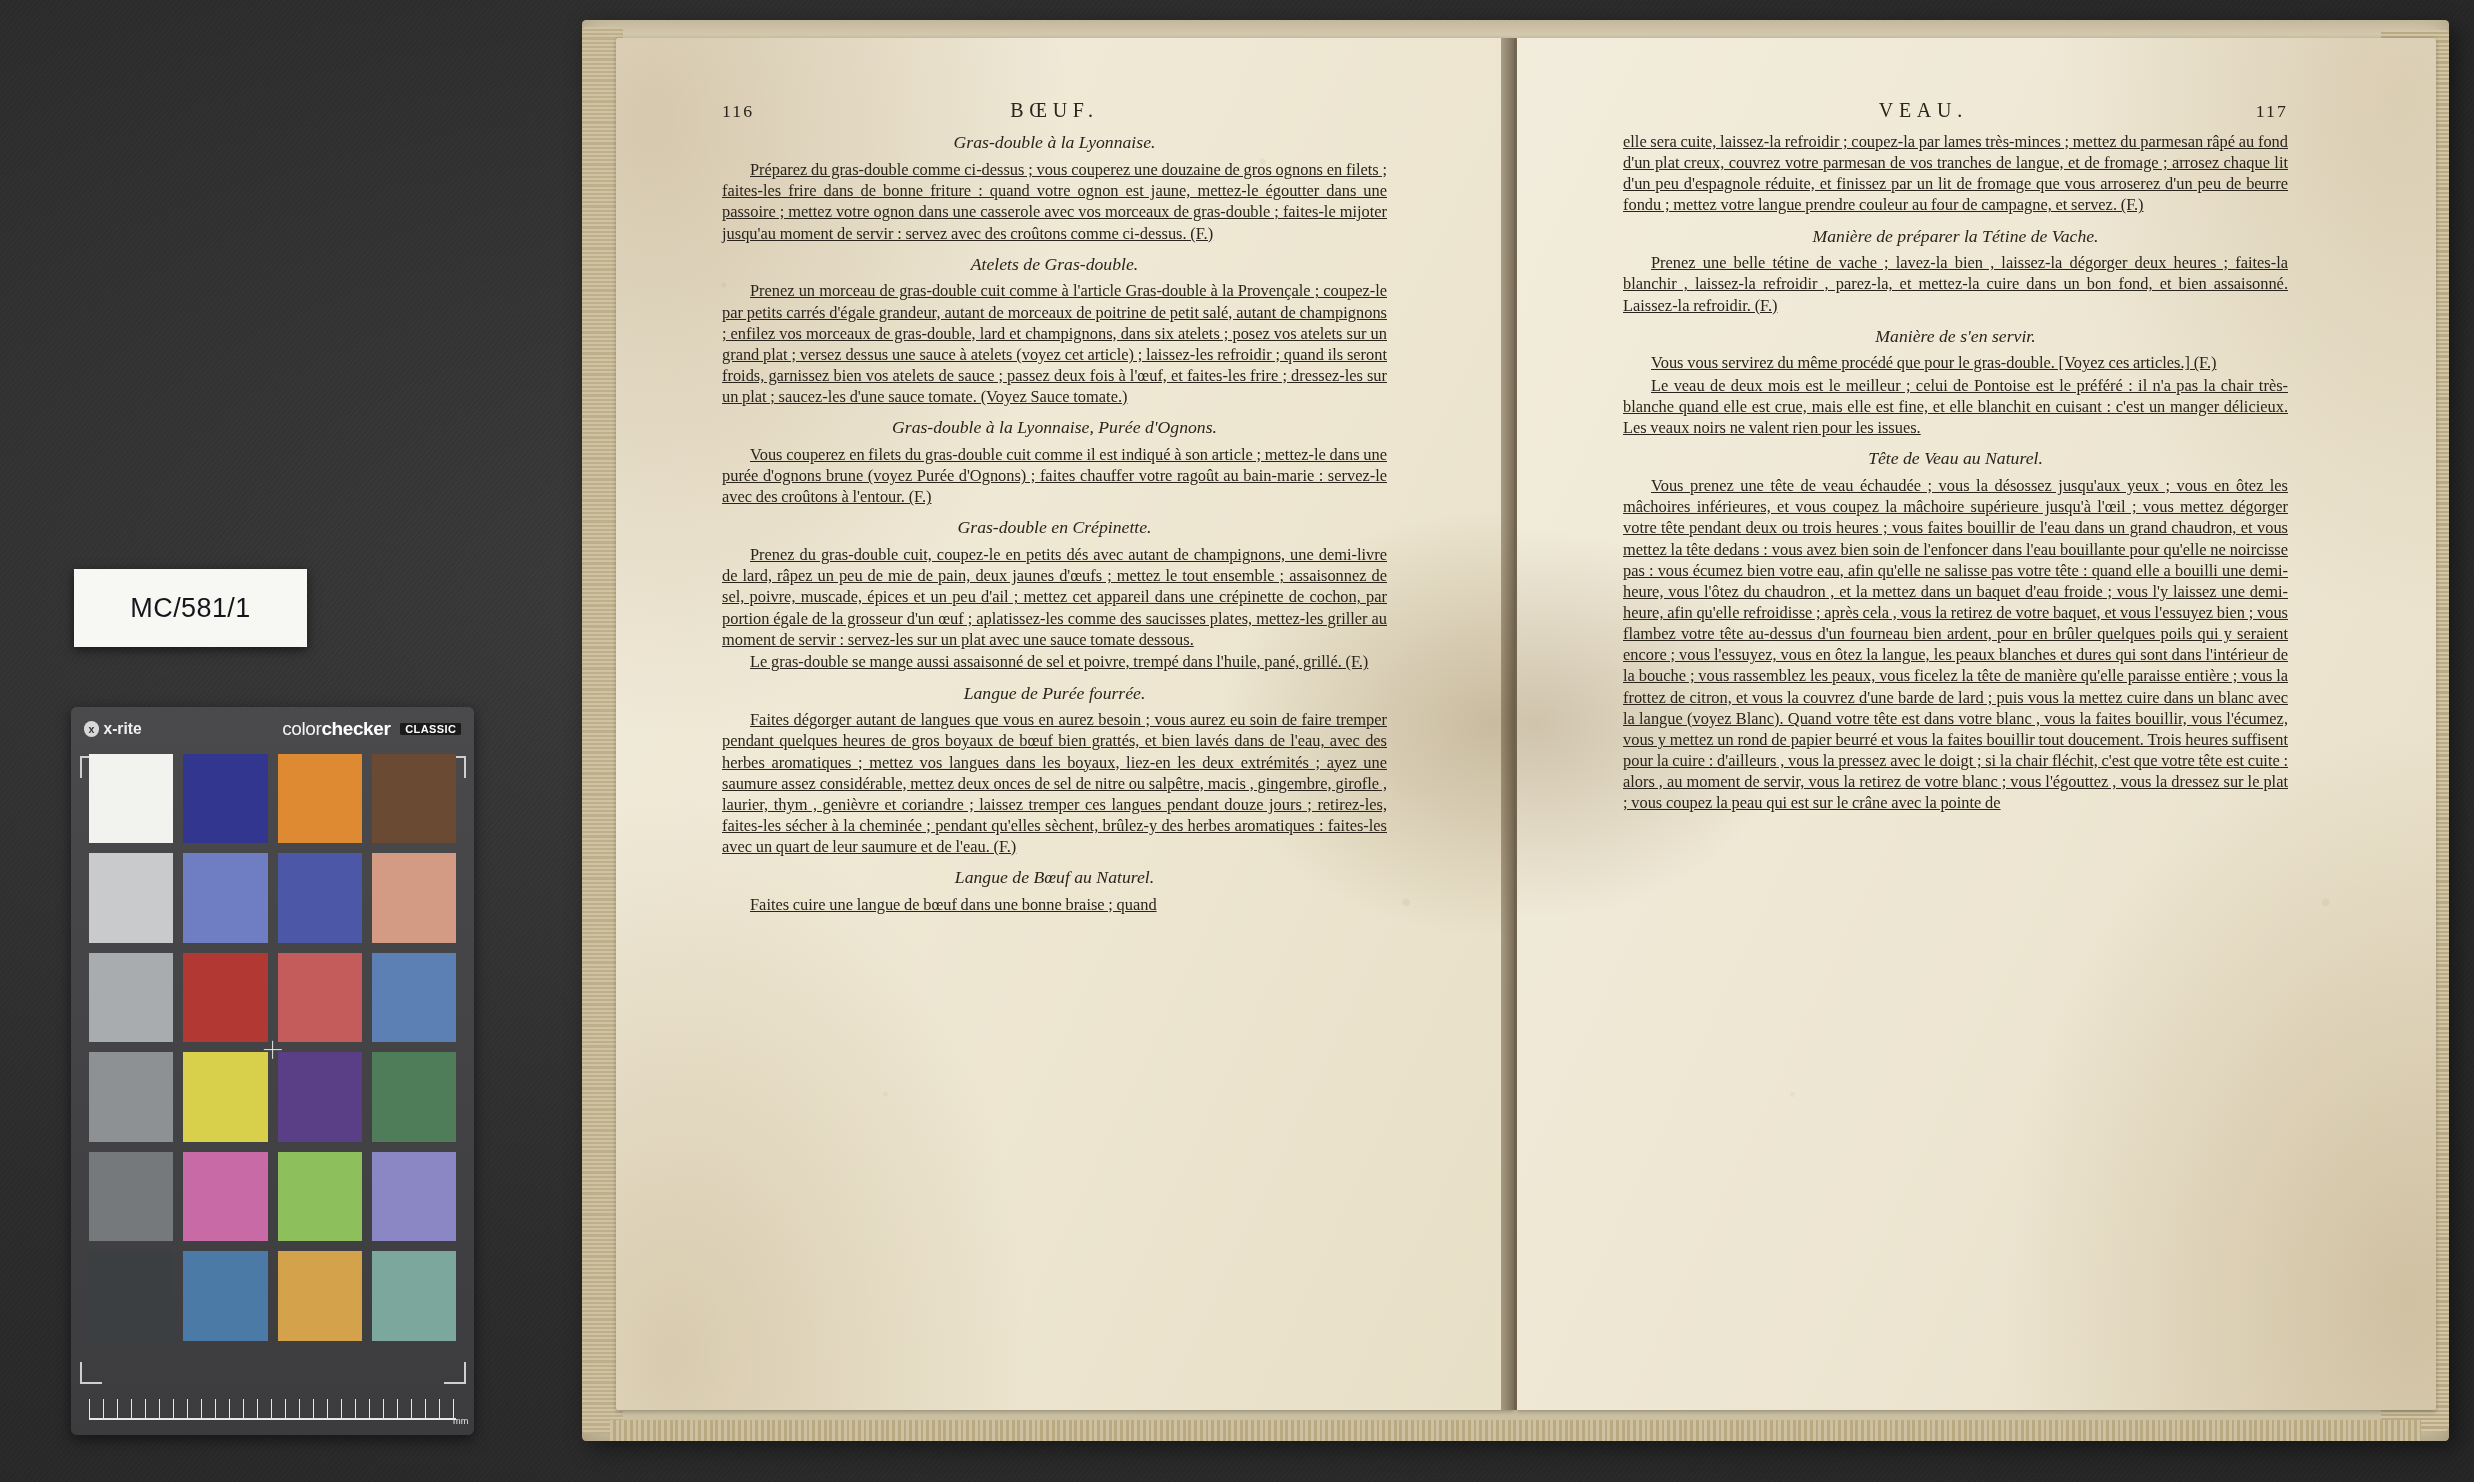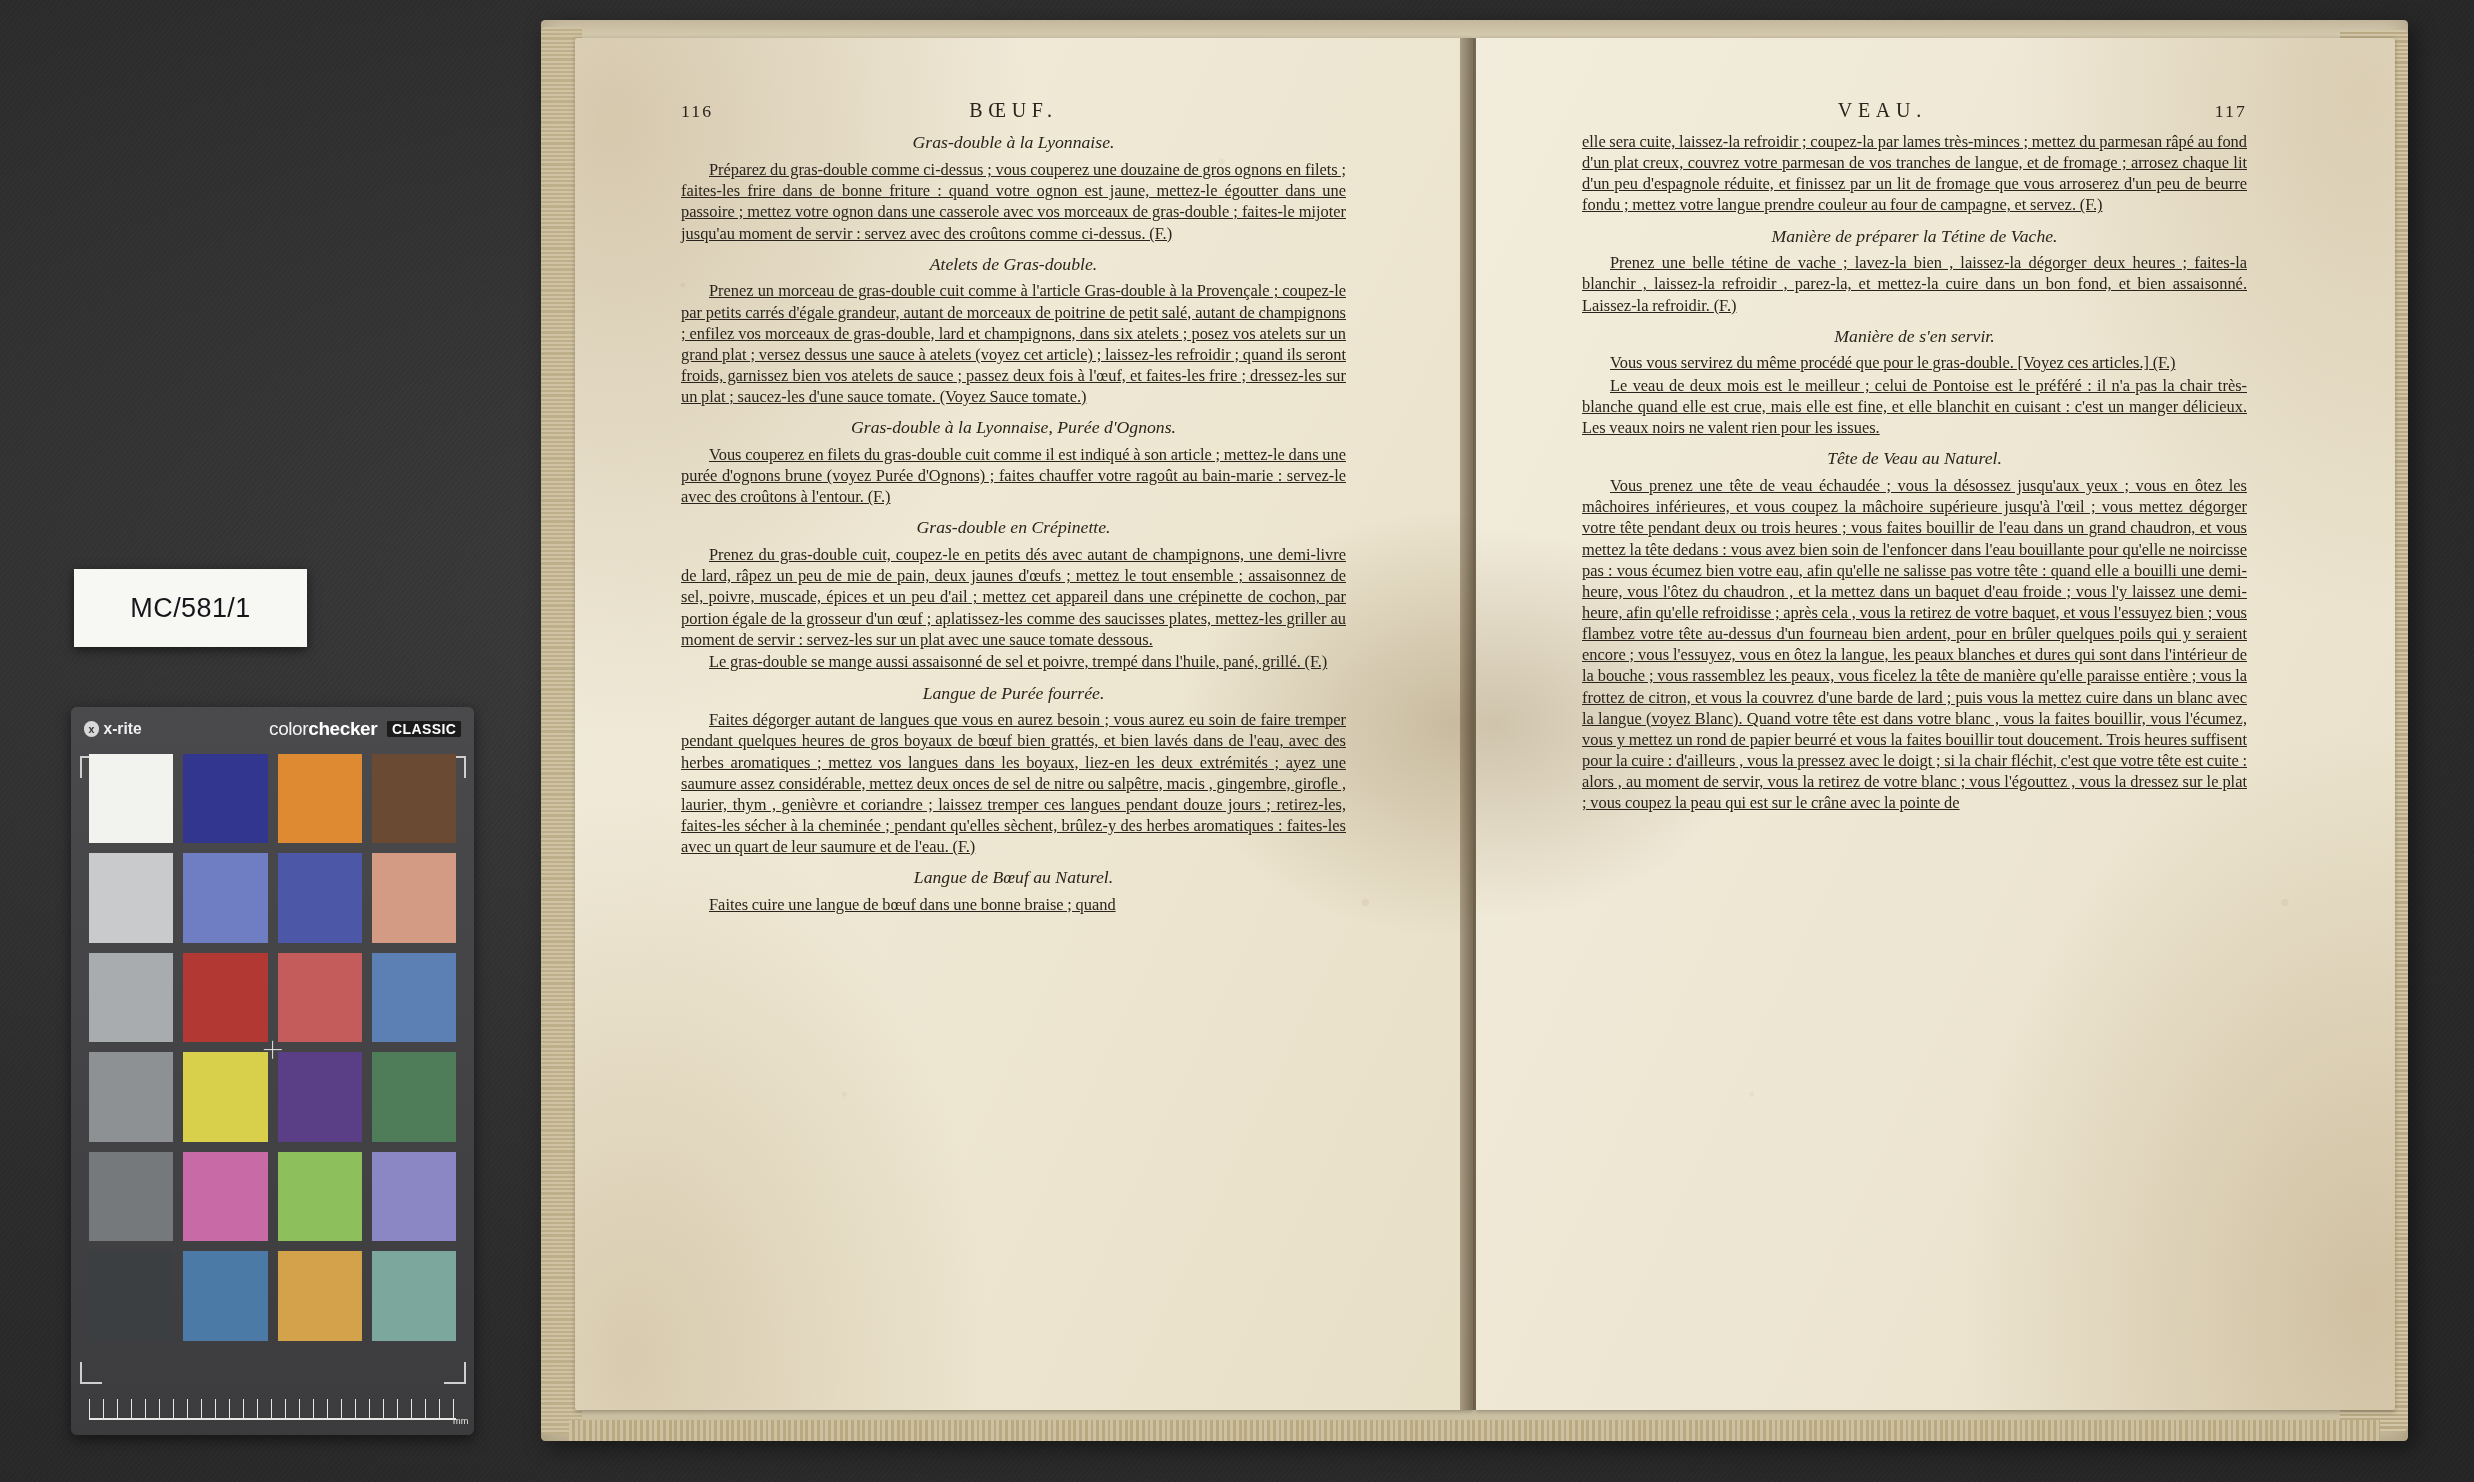--- a/index.html
+++ b/index.html
@@ -92,21 +92,21 @@
     margin-left: auto;
     margin-right: 2.8px;
     font-family: "Liberation Sans", sans-serif;
     font-size: 19px;
     color: #f2f2f2;
     letter-spacing: -0.4px;
   }
   .cc-title b { color: #ffffff; }
   .cc-classic {
     font-family: "Liberation Sans", sans-serif;
-    font-size: 14px;
+    font-size: 11px;
     font-weight: bold;
     background: #1b1b1b;
     color: #fff;
     padding: 0 5px;
     border-radius: 1.4px;
     letter-spacing: 0.4px;
   }
   .swatch-grid {
     display: grid;
     grid-template-columns: repeat(4, 1fr);
@@ -163,21 +163,21 @@
   .ruler-unit{
     position:absolute;
     right:5.7px; top: 5.7px;
     font-family:"Liberation Sans", sans-serif;
     font-size:9.2px; color:#e7e7e3;margin-top:20px;
   }
 
   
   .book {
     position: absolute;
-    left: 541px;
+    left: 582px;
     top: 20px;
     width: 1867px;
     height: 1421px;
   }
   .book-shadow{
     position:absolute;
     inset: 5.7px -7px -7px 5.7px;
     background: rgba(0,0,0,.45);
     filter: blur(11.3px);
     border-radius: 8.5px;

